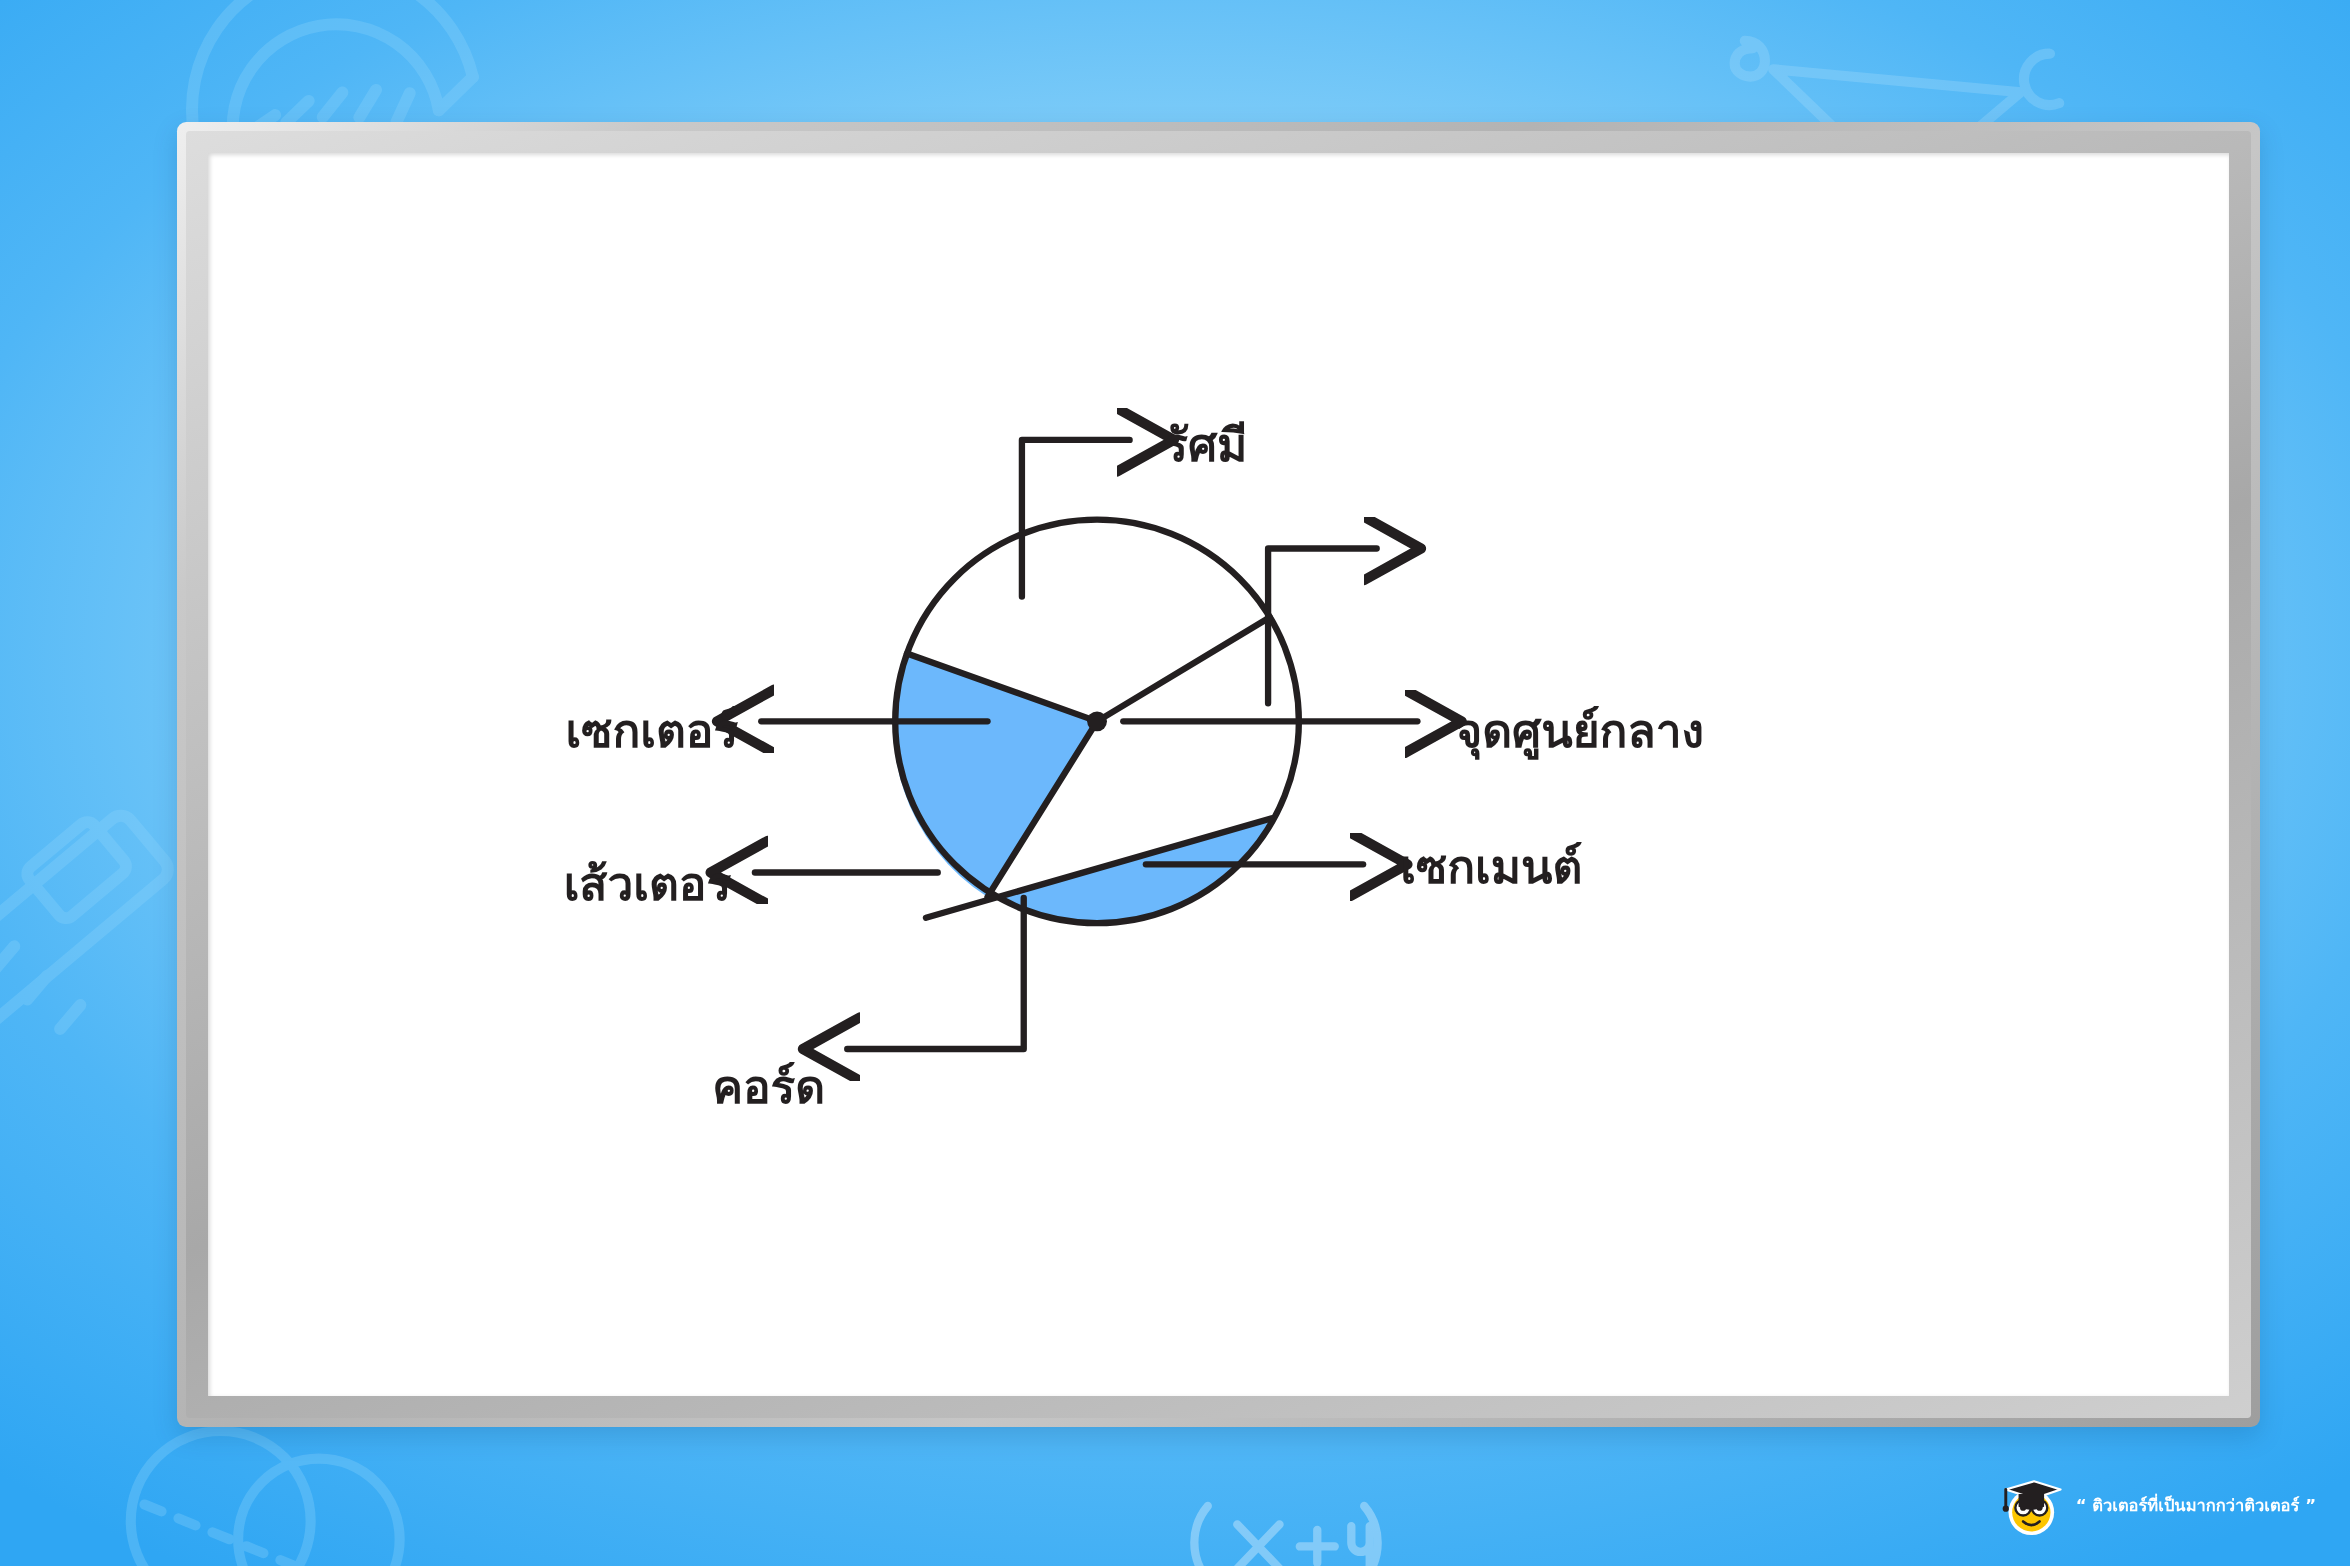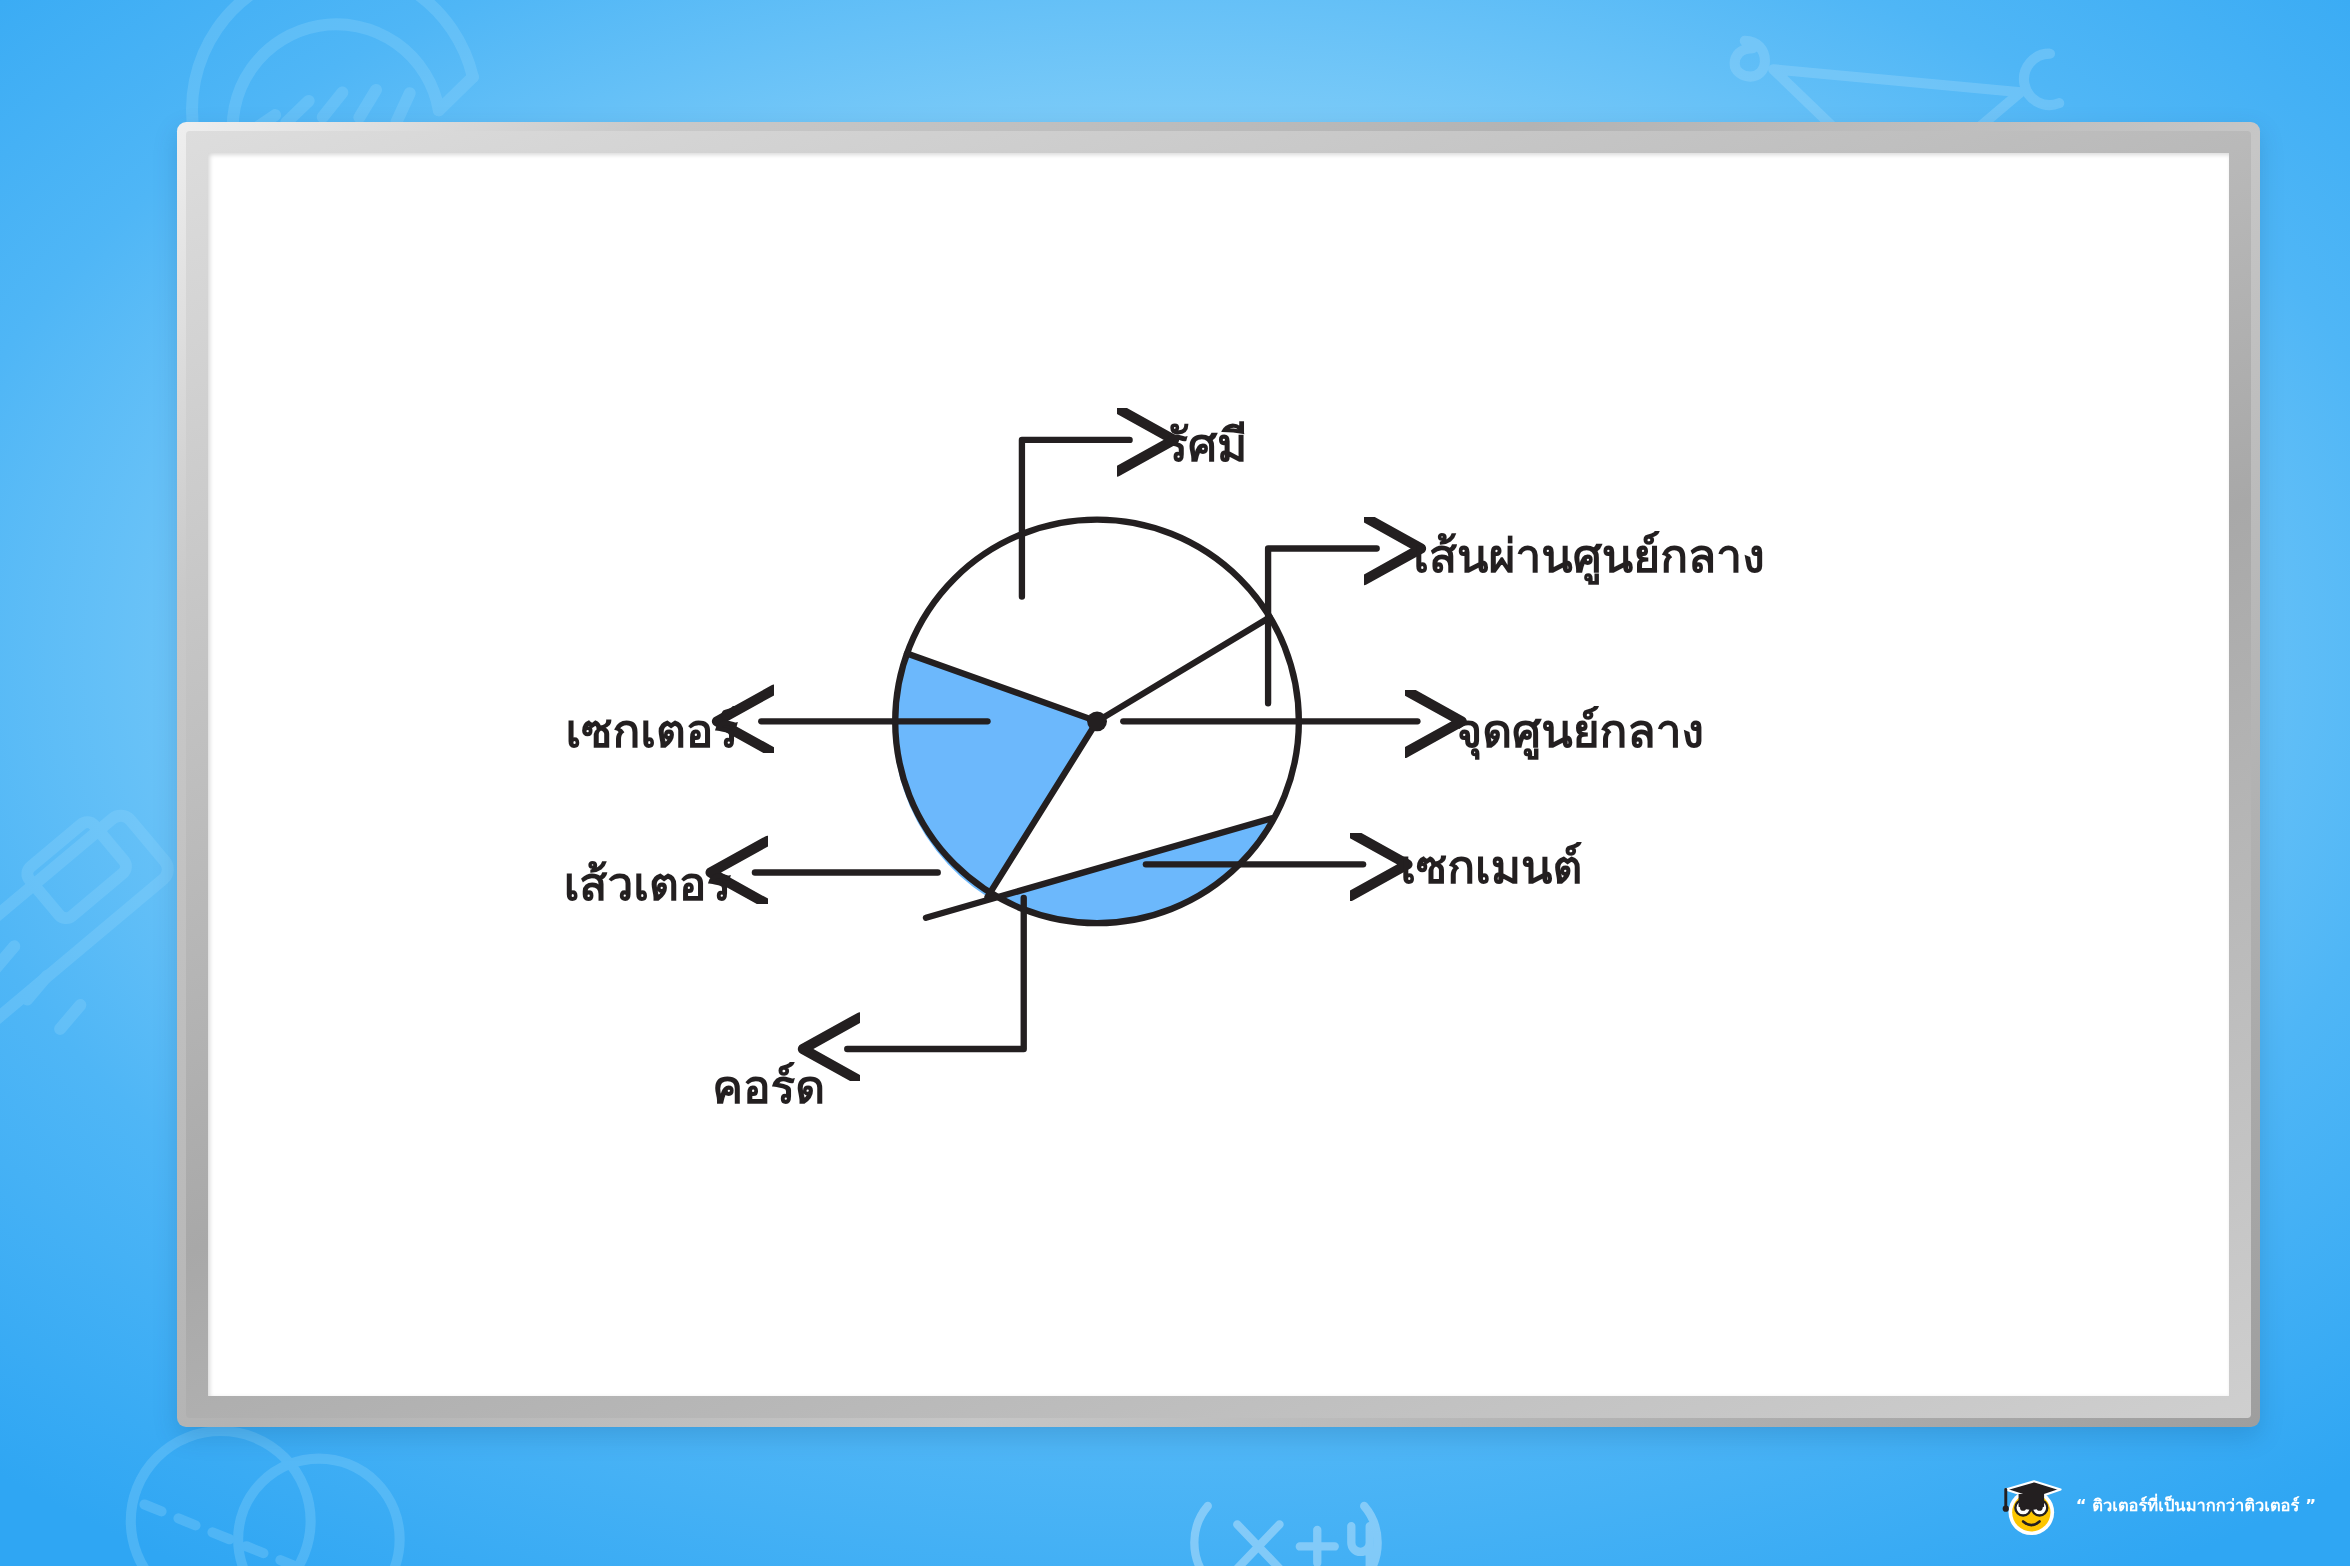--- a/index.html
+++ b/index.html
@@ -185,21 +185,20 @@
 
           <path d="M895 823 L895 990 L700 990" fill="none" stroke="#231f20" stroke-width="7" stroke-linecap="round" stroke-linejoin="round" marker-end="url(#ah)"></path>
 
           <path d="M800 795 L598 795" fill="none" stroke="#231f20" stroke-width="7" stroke-linecap="round" marker-end="url(#ah)"></path>
 
           <path d="M855 628 L605 628" fill="none" stroke="#231f20" stroke-width="7" stroke-linecap="round" marker-end="url(#ah)"></path>
         </svg>
 
         <div class="lbl r" style="left:955px; top:266px;">รัศมี</div>
 
-        <div class="lbl r" style="left:1205px; top:377px;">เส้นผ่านศูนย์กลาง</div>
 
         <div class="lbl r" style="left:1247px; top:552px;text-align:right;">จุดศูนย์กลาง</div>
 
         <div class="lbl r" style="left:1192px; top:688px;">เซกเมนต์</div>
 
         <div class="lbl l" style="left:617px; top:908px;">คอร์ด</div>
 
         <div class="lbl l" style="left:523px; top:705px;">เส้วเตอร</div>
 
         <div class="lbl l" style="left:530px; top:552px;">เซกเตอร์</div>

